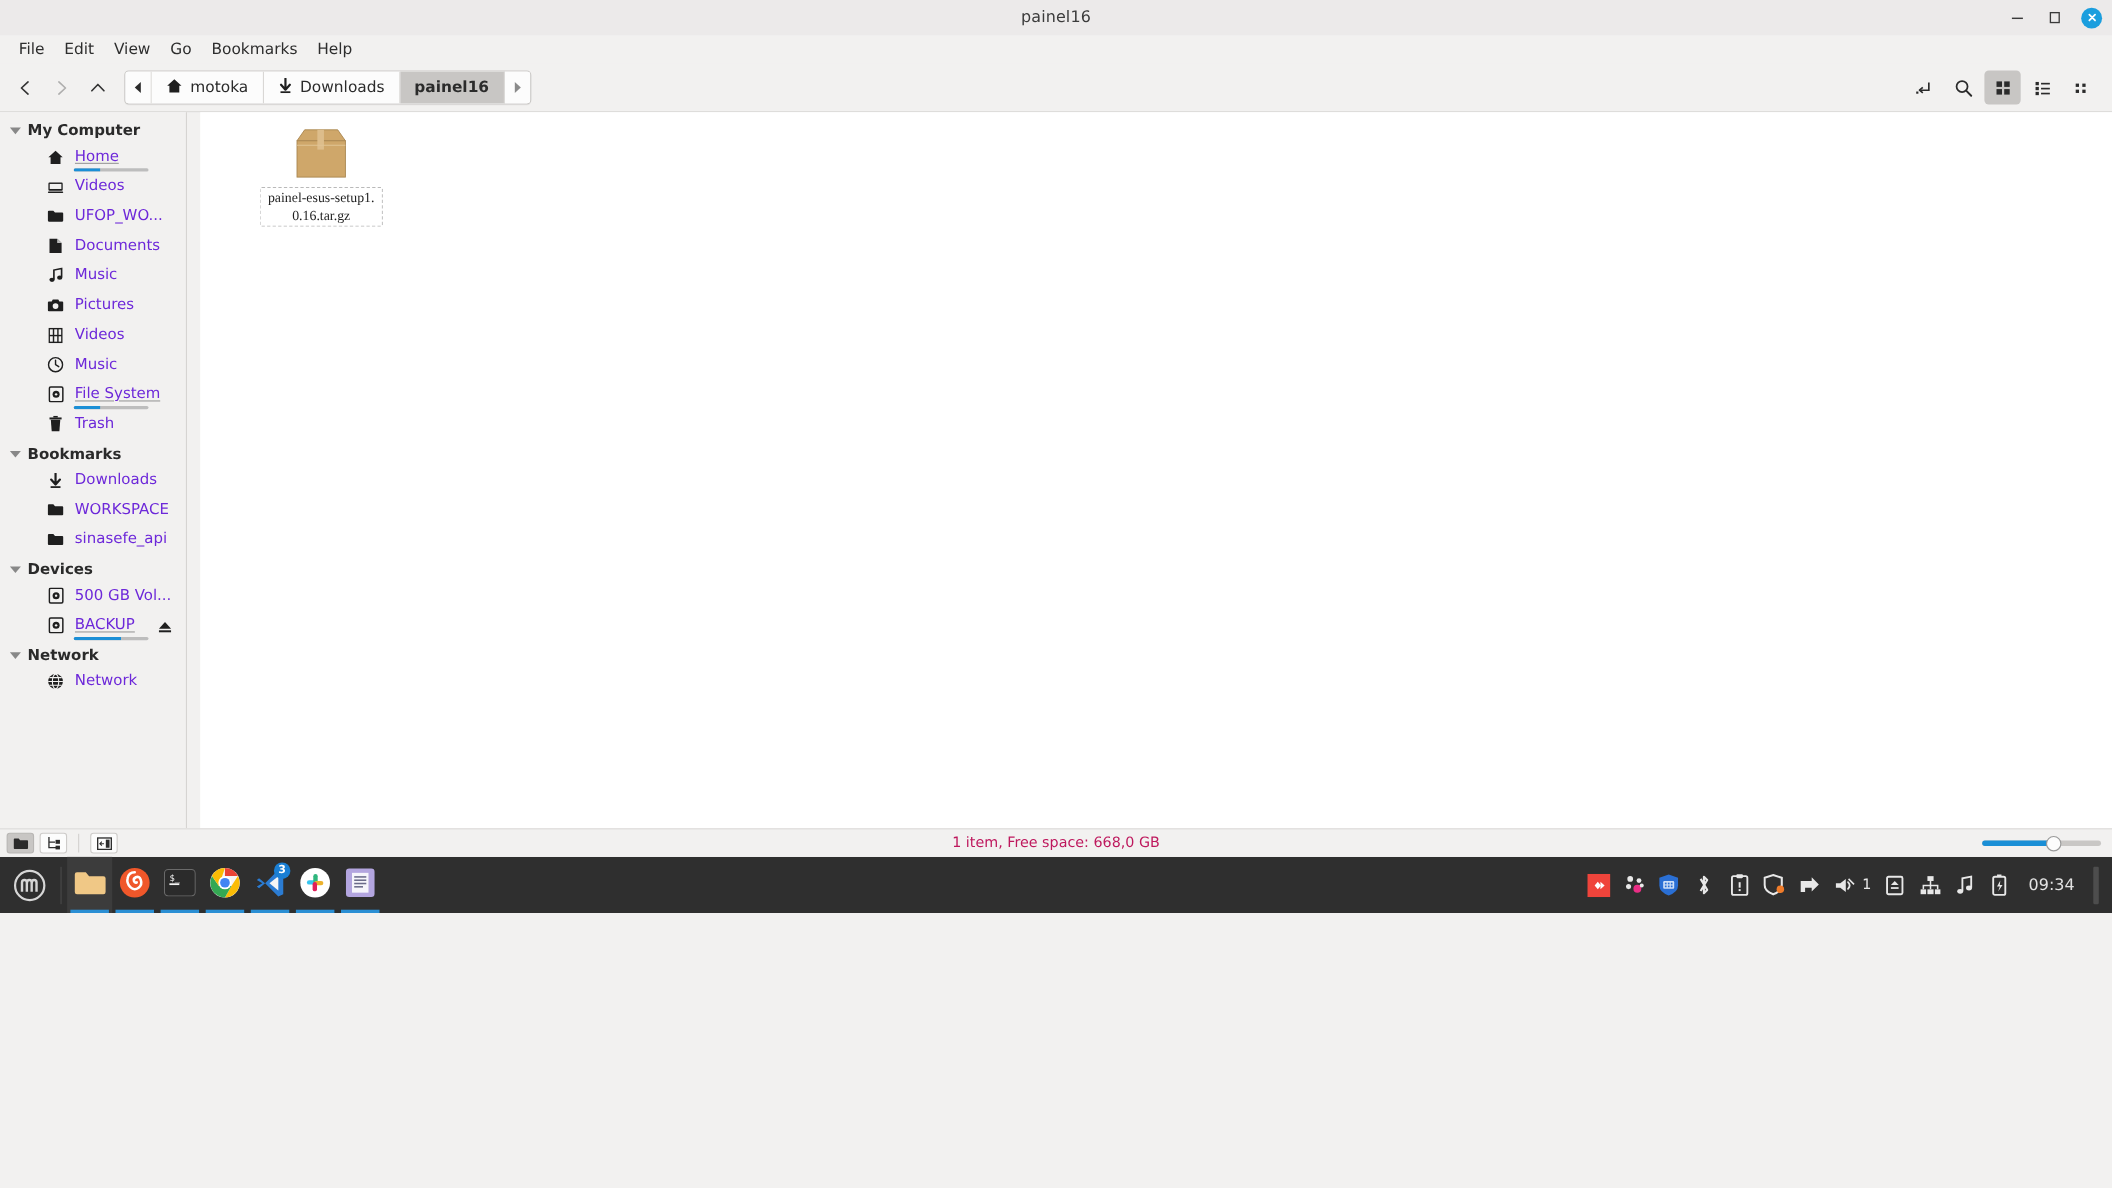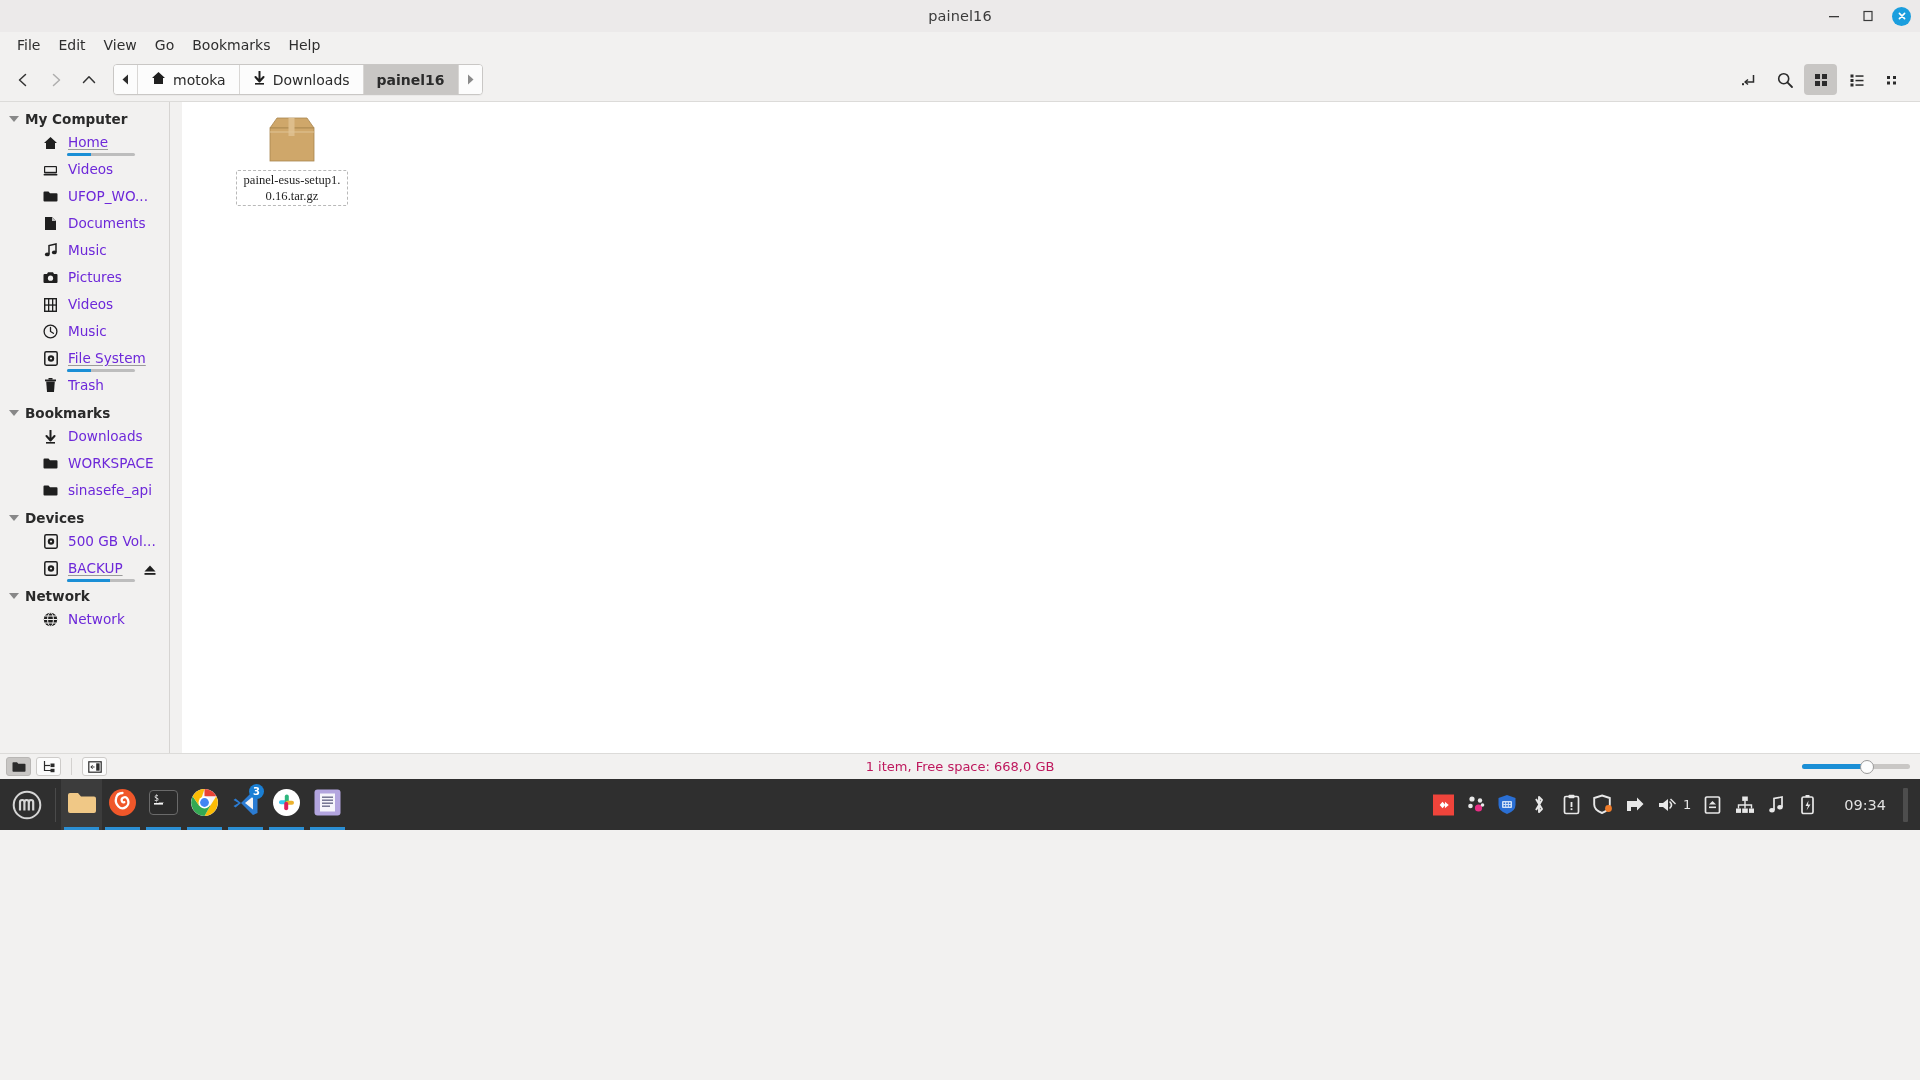--- a/index.html
+++ b/index.html
@@ -85,21 +85,21 @@
   .tb-menu { width:46px; height:51px; display:flex; align-items:center; justify-content:center; cursor:default; }
   .tb-divider { width:1px; height:34px; background:#4a4a4a; margin:0 5px; }
   .tb-apps { display:flex; align-items:flex-end; height:51px; }
   .app { width:41px; height:51px; display:flex; align-items:center; justify-content:center; position:relative; cursor:default; }
   .app.active { background:#3c3c3c; }
   .app .underline { position:absolute; bottom:0; left:3px; right:3px; height:3px; background:#2b8fd4; }
   .app-badge { position:absolute; top:5px; right:2px; background:#1a7fd4; color:#fff; font-size:10px; font-weight:bold;
       width:15px; height:15px; border-radius:50%; display:flex; align-items:center; justify-content:center; }
   .tray { margin-left:auto; display:flex; align-items:center; gap:11px; padding-right:8px; }
   .tray-ico { width:21px; height:21px; display:flex; align-items:center; justify-content:center; cursor:default; }
-  .tray-clock { font-size:14.5px; color:#e2e2e2; margin-left:14px; cursor:default; }
+  .tray-clock { font-size:14.5px; color:#e2e2e2; margin-left:4px; cursor:default; }
   .tray-grip { width:5px; height:34px; background:#4d4d4d; margin-left:6px; border-radius:1px; }
   .vol-count { color:#e6e6e6; font-size:13px; margin-left:-6px; }
 </style>
 </head>
 <body>
 
 <div class="window">
 
   <div class="titlebar">
     <div class="title-text">painel16</div>

